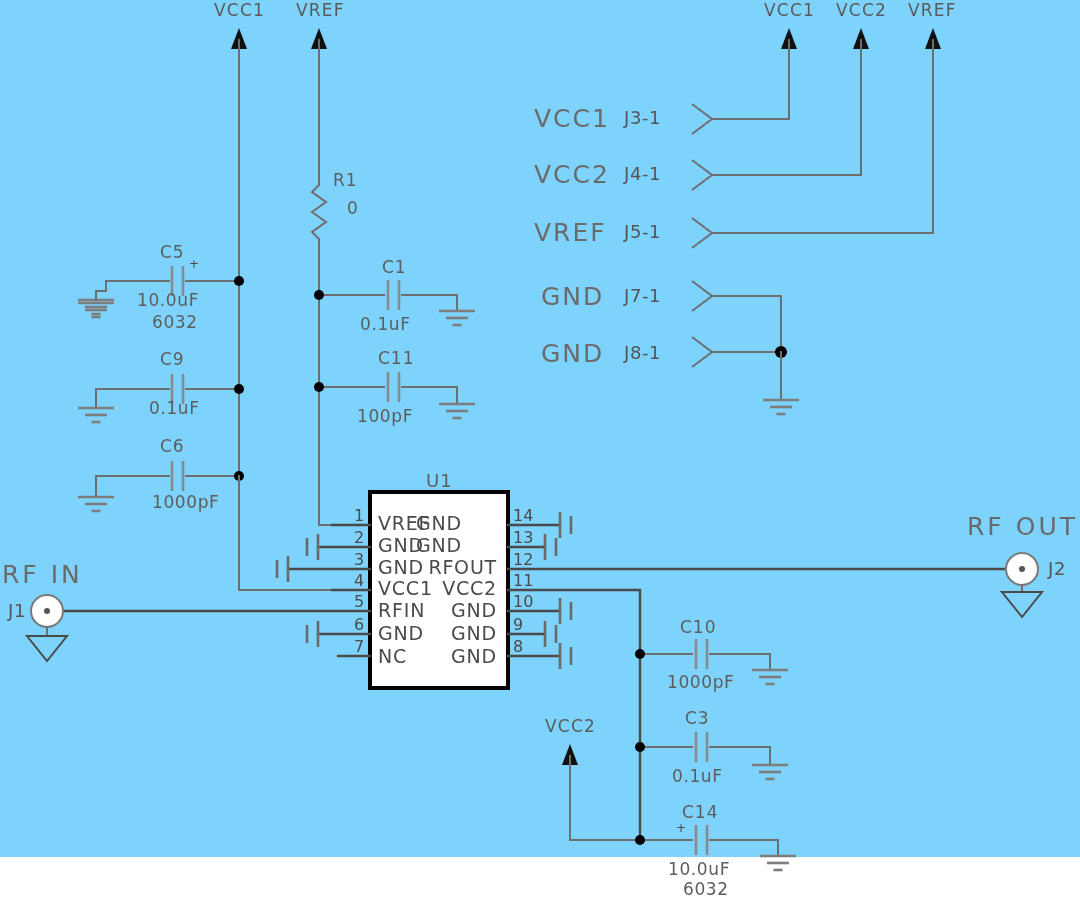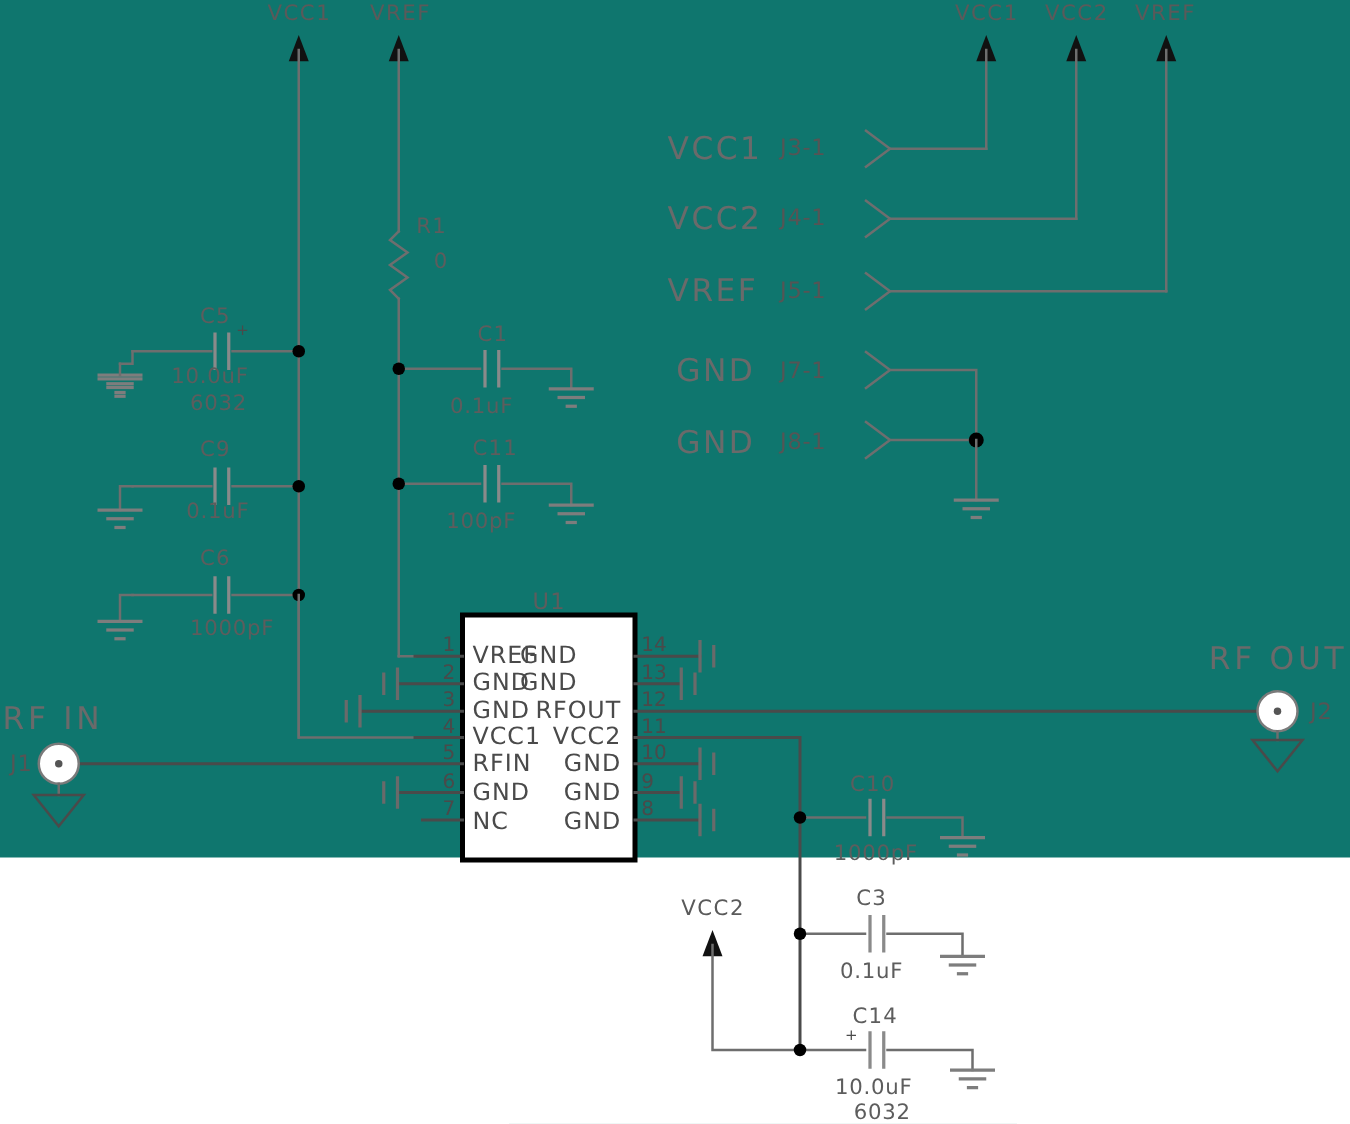--- a/index.html
+++ b/index.html
@@ -4,22 +4,22 @@
 <title>RF Amplifier Schematic</title>
 <style>
   html,body{margin:0;padding:0;background:#ffffff;}
   body{
     font-family:"DejaVu Sans", sans-serif;
     width:1080px;height:899px;
     overflow:hidden;
   }
   #sheet{
     position:relative;
-    width:1080px;height:686px;
-    background:#0f766e;
+    width:1080px;height:857px;
+    background:#7dd3fc;
   }
   svg#schematic{
     position:absolute;left:0;top:0;
     width:1080px;height:899px;
     display:block;
   }
   
   .wire{stroke:#6e6e6e;stroke-width:2;fill:none;stroke-linecap:square;}
   .wire-dk{stroke:#4a4a4a;stroke-width:2.4;fill:none;stroke-linecap:square;}
   .body-out{stroke:#000000;stroke-width:4;fill:#ffffff;}

